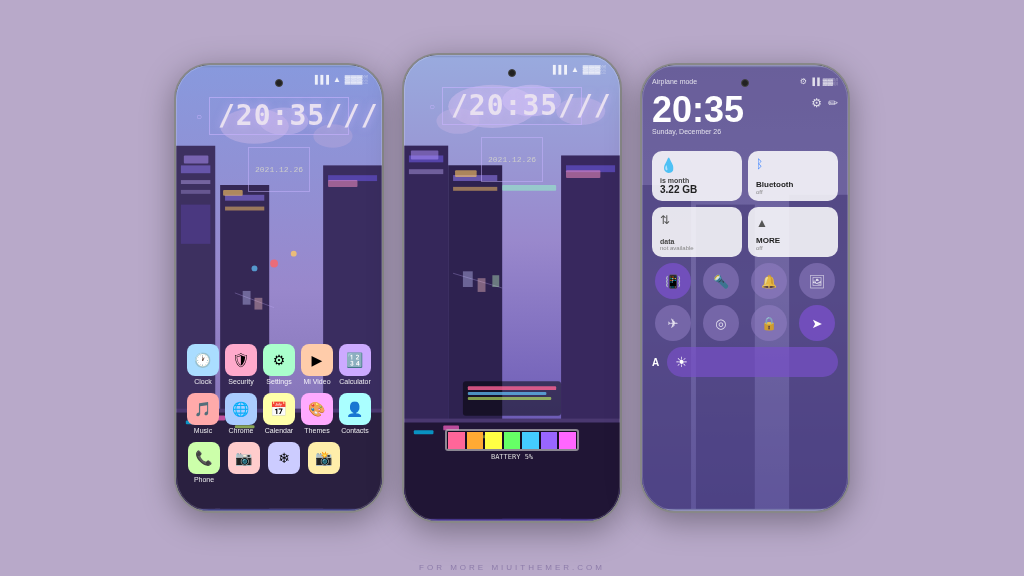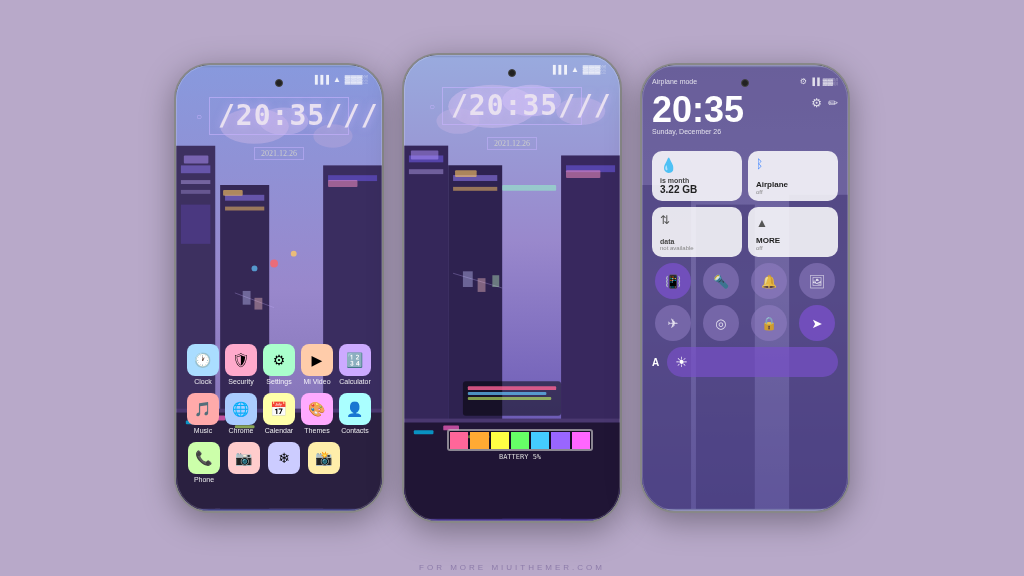--- a/index.html
+++ b/index.html
@@ -100,24 +100,24 @@
       font-family: monospace;
       letter-spacing: 1px;
       text-shadow: 0 0 8px rgba(200,180,255,0.7);
       line-height: 1;
     }
 
     .clock-date {
       font-size: 8px;
       color: #ccc;
       margin-top: 12px;
-      font-family: Liberation Serif, serif;
+      font-family: Liberation Mono, monospace;
       border: 1px solid rgba(200,180,255,0.5);
       display: inline-block;
-      padding: 1px 6px;
+      padding: 17px 6px;
     }
 
     .clock-border {
       border: 1.5px solid rgba(200,180,255,0.6);
       padding: 4px 8px;
       position: relative;
     }
 
     .clock-border::before {
       content: '○';
@@ -167,23 +167,22 @@
       text-align: center;
     }
 
     
     .battery-widget {
       position: absolute;
       bottom: 60px;
       left: 50%;
       transform: translateX(-50%);
       z-index: 10;
-      width: 146px;
+      width: 134px;
       text-align: center;
-      margin-left: 8px;
     }
 
     .battery-bar {
       height: 22px;
       border: 2px solid rgba(255,255,255,0.5);
       border-radius: 3px;
       position: relative;
       background: rgba(0,0,0,0.3);
       overflow: hidden;
       display: flex;
@@ -658,21 +657,21 @@
               <div class="cc-tile-title">is month</div>
               <div class="cc-tile-value">3.22 GB</div>
             </div>
           </div>
 
           <div class="cc-tile cc-tile-bluetooth">
             <div class="cc-tile-header">
               <span class="blue-icon">ᛒ</span>
             </div>
             <div>
-              <div class="cc-tile-name">Airplane</div>
+              <div class="cc-tile-name">Bluetooth</div>
               <div class="cc-tile-status">off</div>
             </div>
           </div>
         </div>
 
         <div class="cc-tiles-row">
 
           <div class="cc-tile">
             <div style="font-size:12px; color:#555;">⇅</div>
             <div>

